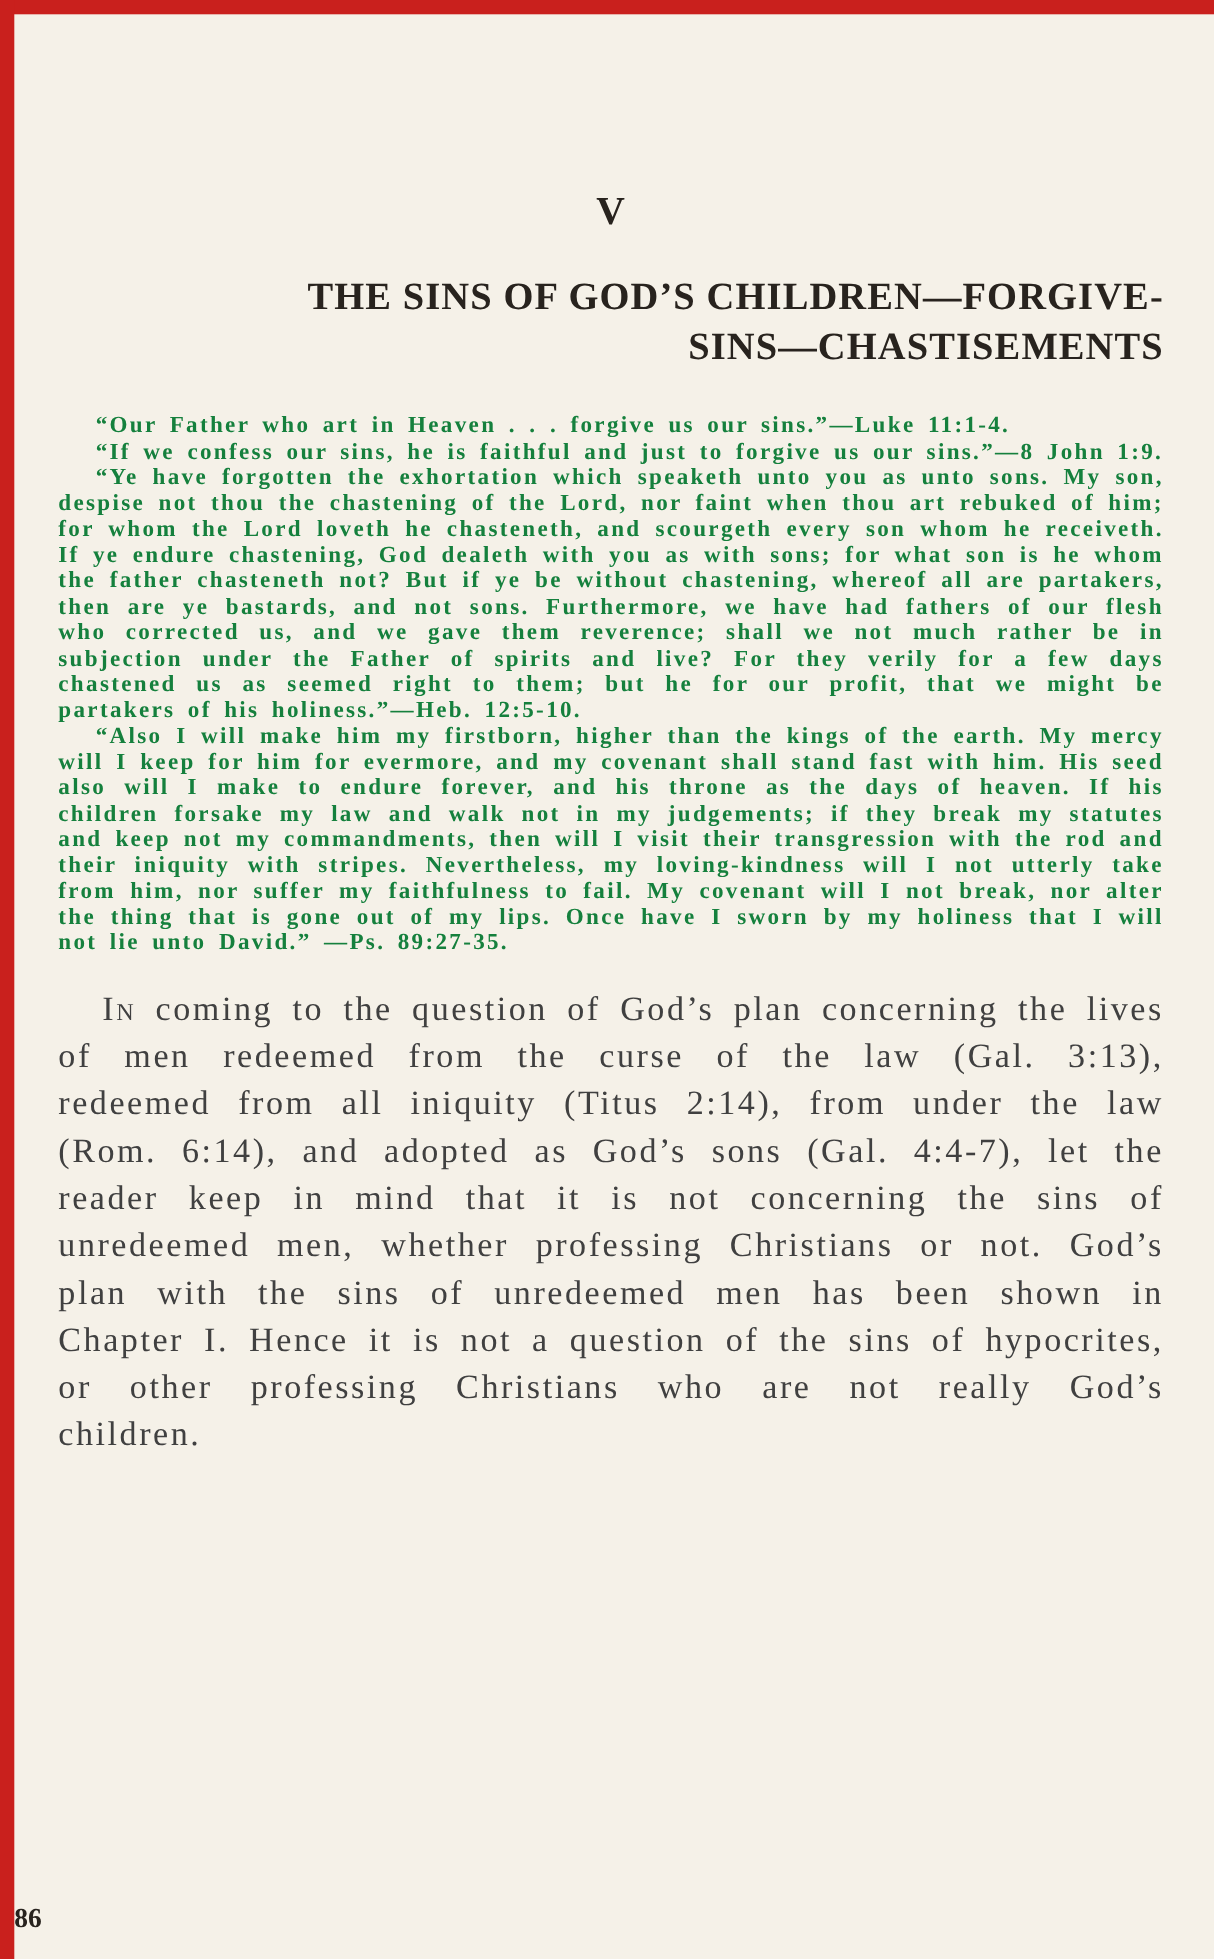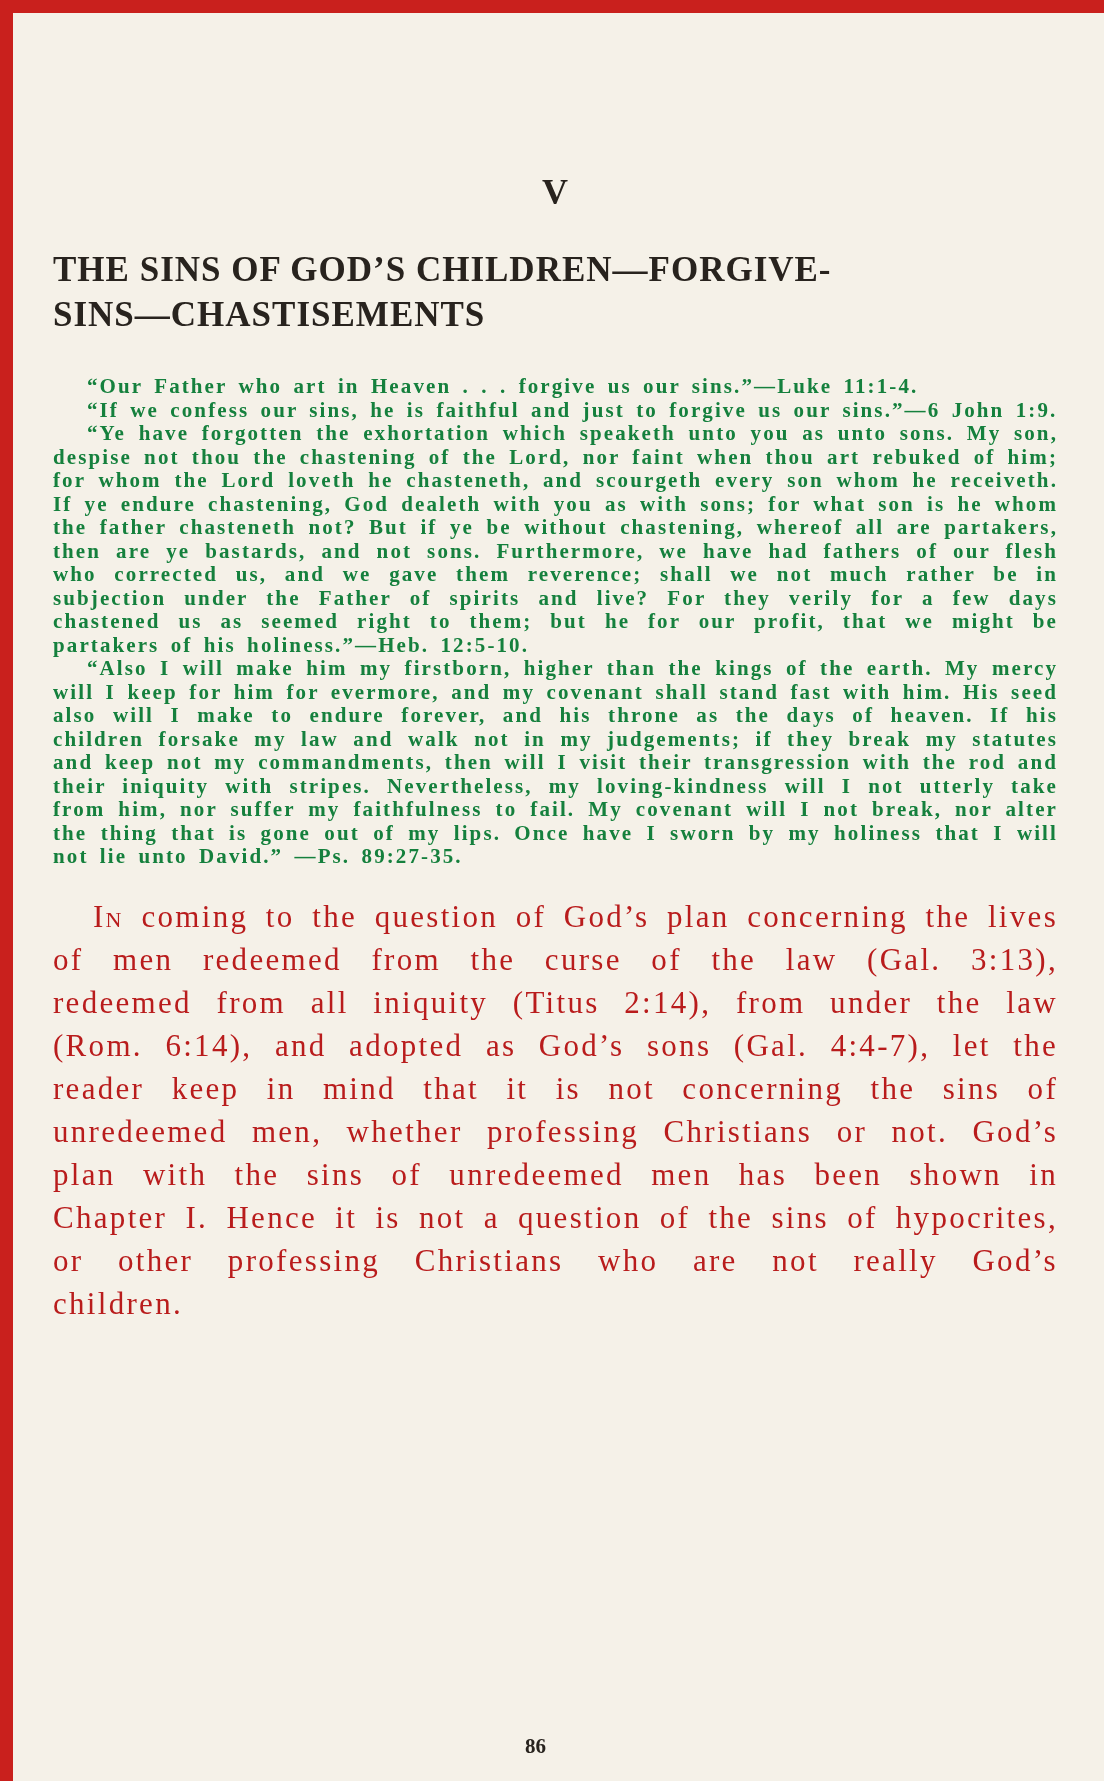--- a/index.html
+++ b/index.html
@@ -32,21 +32,21 @@
   }
   .chapter-num {
     margin-top: 158px;
     text-align: center;
     font-size: 36px;
     font-weight: bold;
     letter-spacing: 1px;
   }
   .title {
     margin: 34px 0 0 0;
-    text-align: left;
+    text-align: right;
     font-size: 35px;
     font-weight: bold;
     line-height: 45px;
     letter-spacing: 1px;
   }
   .title .title-line { display: block; }
   .epigraphs {
     margin-top: 38px;
     font-size: 21px;
     font-weight: bold;
@@ -61,29 +61,29 @@
     text-indent: 34px;
   }
   .body-para {
     margin: 26px 0 0 0;
     font-size: 31px;
     line-height: 43px;
     text-align: justify;
     text-indent: 40px;
     letter-spacing: 2.3px;
     word-spacing: 7px;
-    color: #b91c1c;
+    color: #404040;
   }
   .lead { font-variant: small-caps; }
   .page-number {
     position: absolute;
     left: 0; right: 46px;
     bottom: 22px;
-    text-align: center;
-    font-size: 21px;
+    text-align: left;
+    font-size: 25px;
     font-weight: bold;
     margin-top: 44px;
   }
 </style>
 </head>
 <body>
 
 <div class="page">
   <div class="edge-top"></div>
   <div class="edge-left"></div>
@@ -91,21 +91,21 @@
   <div class="content">
     <div class="chapter-num">V</div>
 
     <h1 class="title">
       <span class="title-line">THE SINS OF GOD’S CHILDREN—FORGIVE-</span>
       <span class="title-line">SINS—CHASTISEMENTS</span>
     </h1>
 
     <div class="epigraphs">
       <p class="epigraph">“Our Father who art in Heaven . . . forgive us our sins.”—Luke 11:1-4.</p>
-      <p class="epigraph">“If we confess our sins, he is faithful and just to forgive us our sins.”—6 John 1:9.</p>
+      <p class="epigraph">“If we confess our sins, he is faithful and just to forgive us our sins.”—8 John 1:9.</p>
       <p class="epigraph">“Ye have forgotten the exhortation which speaketh unto you as unto sons.  My son, despise not thou the chastening of the Lord, nor faint when thou art rebuked of him; for whom the Lord loveth he chasteneth, and scourgeth every son whom he receiveth.  If ye endure chastening, God dealeth with you as with sons; for what son is he whom the father chasteneth not?  But if ye be without chastening, whereof all are partakers, then are ye bastards, and not sons.  Furthermore, we have had fathers of our flesh who corrected us, and we gave them reverence; shall we not much rather be in subjection under the Father of spirits and live?  For they verily for a few days chastened us as seemed right to them; but he for our profit, that we might be partakers of his holiness.”—Heb. 12:5-10.</p>
       <p class="epigraph">“Also I will make him my firstborn, higher than the kings of the earth.  My mercy will I keep for him for evermore, and my covenant shall stand fast with him.  His seed also will I make to endure forever, and his throne as the days of heaven.  If his children forsake my law and walk not in my judgements; if they break my statutes and keep not my commandments, then will I visit their transgression with the rod and their iniquity with stripes.  Nevertheless, my loving-kindness will I not utterly take from him, nor suffer my faithfulness to fail.  My covenant will I not break, nor alter the thing that is gone out of my lips.  Once have I sworn by my holiness that I will not lie unto David.” —Ps. 89:27-35.</p>
     </div>
 
     <p class="body-para"><span class="lead">In</span><span> coming to the question of God’s plan concerning the lives of men redeemed from the curse of the law (Gal. 3:13), redeemed from all iniquity (Titus 2:14), from under the law (Rom. 6:14), and adopted as God’s sons (Gal. 4:4-7), let the reader keep in mind that it is not concerning the sins of unredeemed men, whether professing Christians or not.  God’s plan with the sins of unredeemed men has been shown in Chapter I.  Hence it is not a question of the sins of hypocrites, or other professing Christians who are not really God’s children.</span></p>
 
     <div class="page-number">86</div>
   </div>
 </div>
 

